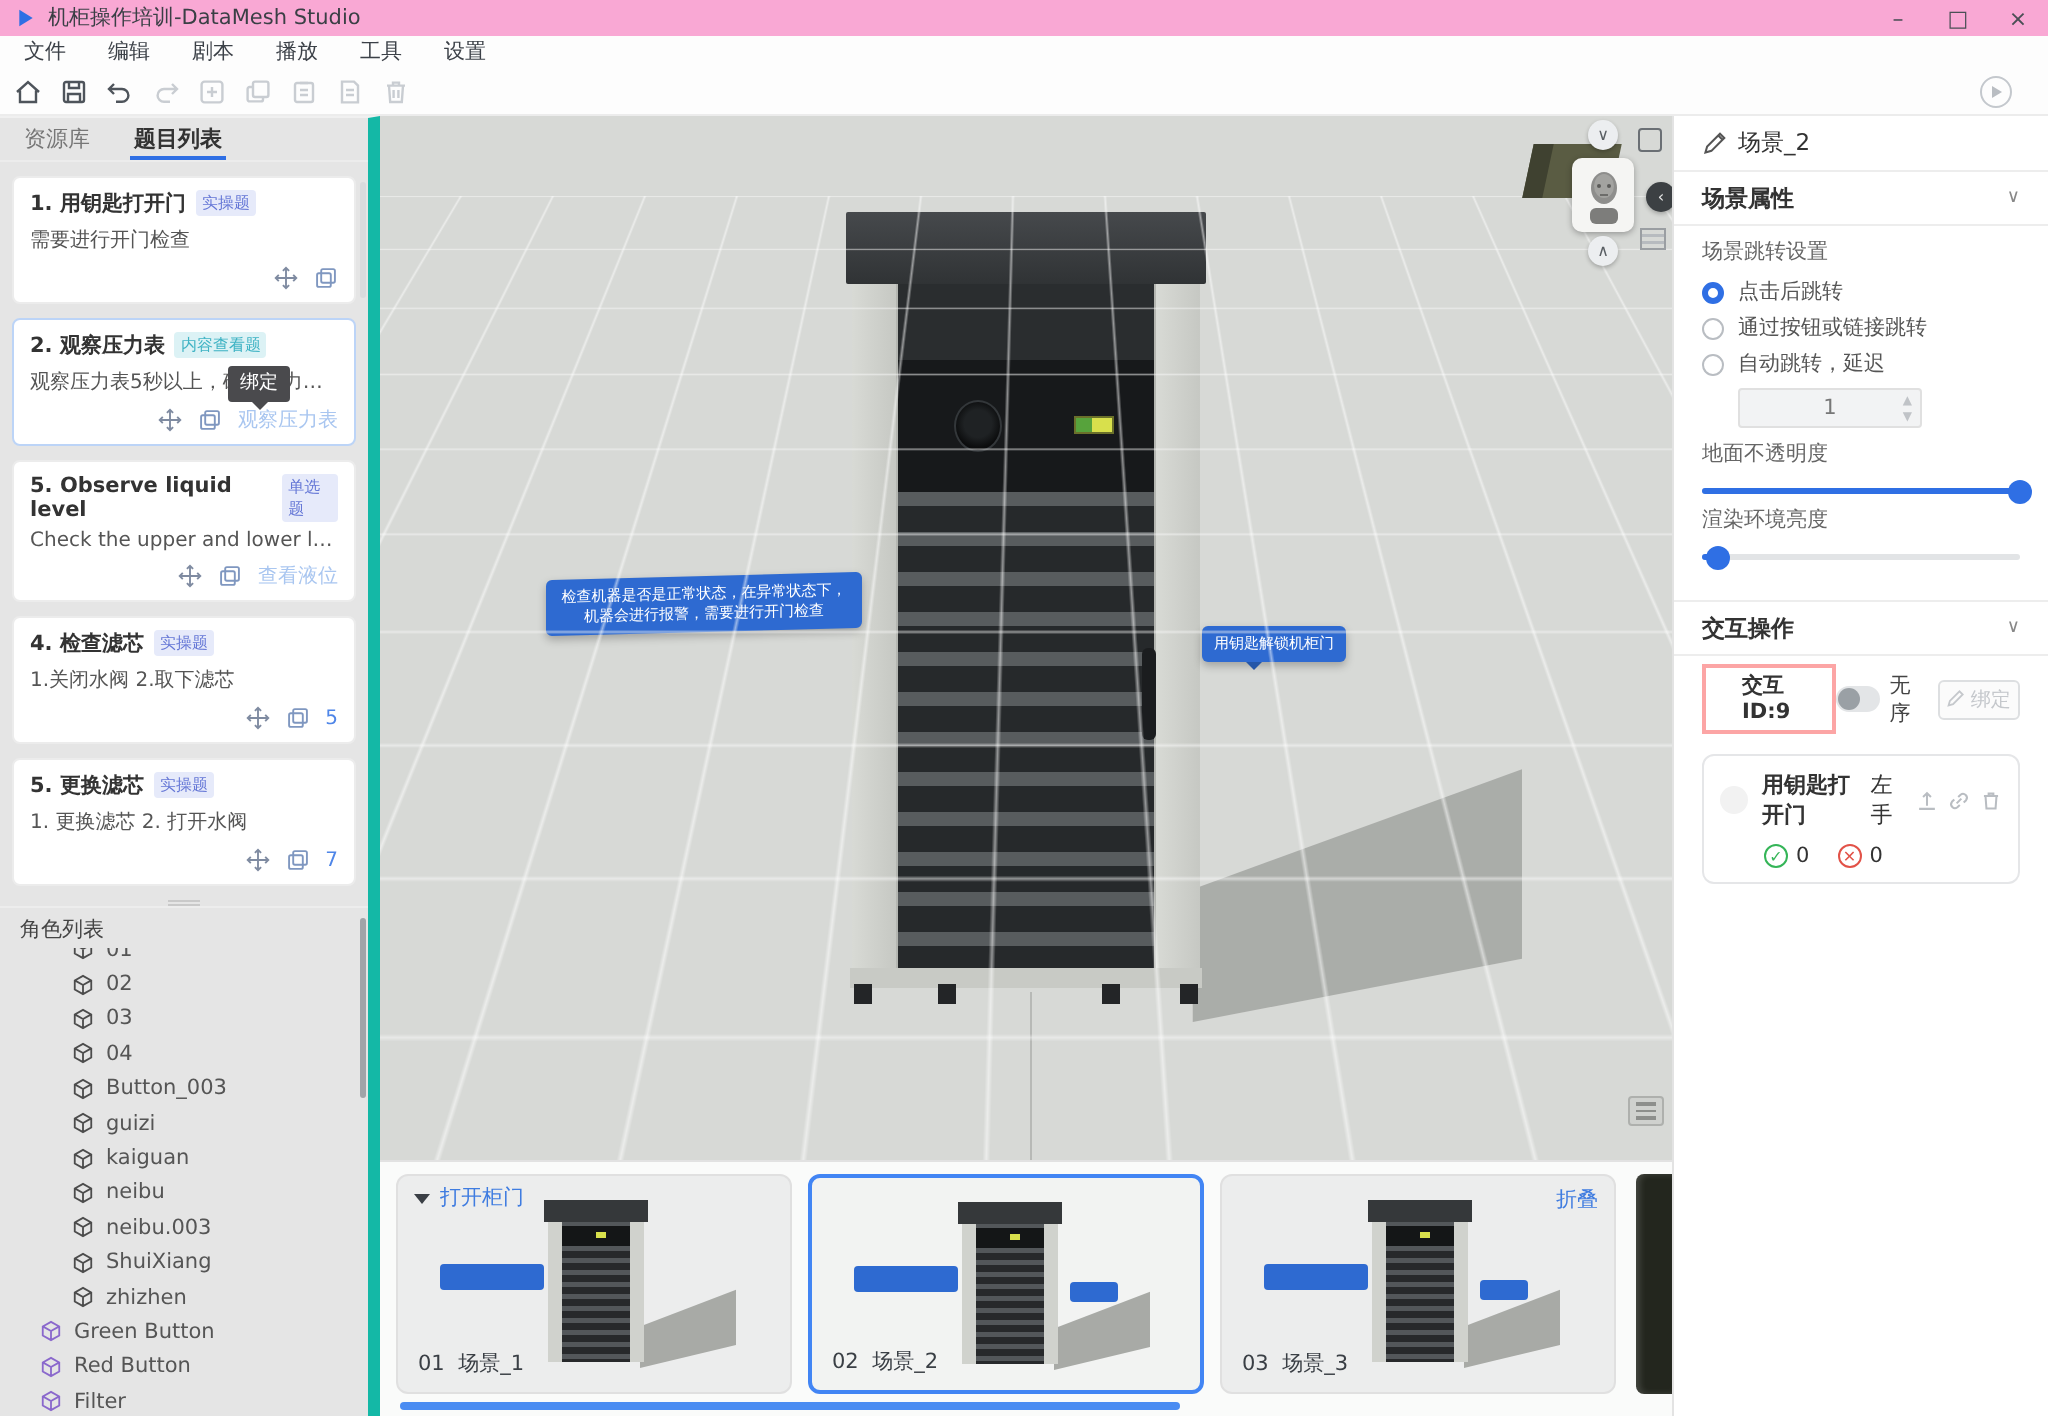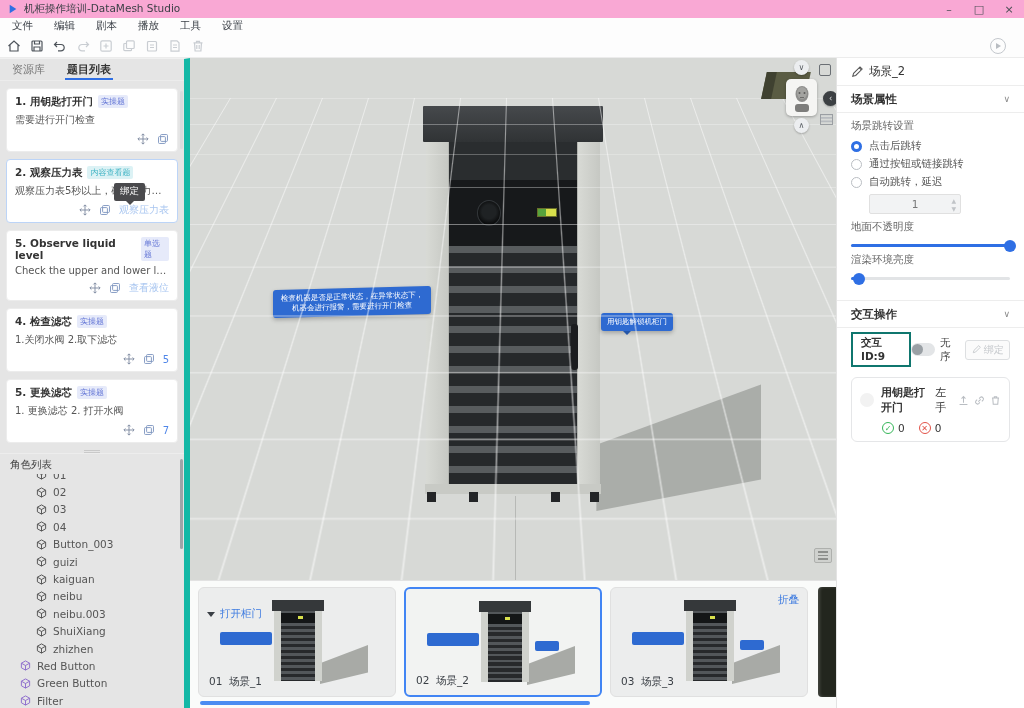--- a/index.html
+++ b/index.html
@@ -118,21 +118,21 @@
   #vp-list-icon { position:absolute; left:624px; top:490px; width:18px; height:15px; border:1px solid #aeb0ad;
     background:#cfd1ce; border-radius:2px; padding:2px 3px; }
   #vp-list-icon i { display:block; height:1.5px; background:#8d8f8c; margin-bottom:2px; }
 
   
   #filmstrip { position:absolute; left:190px; top:580px; width:646px; height:128px; background:#fafbfa;
     border-top:1px solid #e2e2e2; }
   .thumb { position:absolute; top:6px; width:198px; height:110px; background:#eceded; border:1px solid #e0e0e0;
     border-radius:6px; overflow:hidden; }
   .thumb.sel { border:2px solid #4285f4; background:#f2f3f2; }
-  .thumb-header { position:absolute; left:8px; top:19px; font-size:10.5px; color:#3f7ce0; display:flex;
+  .thumb-header { position:absolute; left:8px; top:4px; font-size:10.5px; color:#3f7ce0; display:flex;
     align-items:center; gap:5px; z-index:3; }
   .thumb-header .tri-down { width:0; height:0; border-top:5px solid #3a3f45; border-left:4px solid transparent;
     border-right:4px solid transparent; }
   .thumb-label { position:absolute; left:10px; bottom:7px; font-size:10.5px; color:#3a3f45; z-index:3; }
   .collapse-link { position:absolute; right:8px; top:5px; font-size:10.5px; color:#3f7ce0; z-index:3; }
   .mini-cab { position:absolute; left:75px; top:12px; width:48px; height:88px; }
   .mc-cap { position:absolute; left:-2px; top:0; width:52px; height:11px; background:#35383a; }
   .mc-body { position:absolute; left:0; top:11px; width:48px; height:70px; background:#d0d2cd; }
   .mc-vents { position:absolute; left:7px; top:11px; width:34px; height:70px;
     background:repeating-linear-gradient(180deg,#53575a 0 2.5px,#27292b 2.5px 6px); }
@@ -159,21 +159,21 @@
   .radio { width:11px; height:11px; border-radius:50%; border:1px solid #b9bdc2; flex:none; background:#fff; }
   .radio.on { border:3.2px solid #2f6fe4; }
   #delay-input { margin:3px 0 2px 18px; width:92px; height:20px; background:#f2f3f4; border:1px solid #e0e0e0;
     border-radius:2px; display:flex; align-items:center; justify-content:center; color:#777; position:relative; }
   #delay-input .spin { position:absolute; right:4px; top:2px; font-size:6px; color:#c0c3c7; line-height:8px; }
   .slider { position:relative; height:3px; background:#e2e4e6; border-radius:2px; margin:10px 0 6px 0; }
   .slider .fill { position:absolute; left:0; top:0; bottom:0; background:#2f6fe4; border-radius:2px; }
   .slider .knob { position:absolute; top:-4.5px; width:12px; height:12px; background:#2f6fe4; border-radius:50%;
     margin-left:-6px; }
   #interaction-row { display:flex; align-items:center; margin-top:4px; }
-  #interaction-id { border:2px solid #0f766e; padding:2px 6px 3px 8px; font-weight:bold; color:#333; }
+  #interaction-id { border:2px solid #fca5a5; padding:2px 6px 3px 18px; font-weight:bold; color:#333; }
   #toggle { width:26px; height:13px; background:#e3e5e7; border-radius:7px; position:relative; margin-left:auto; }
   #toggle .tknob { position:absolute; left:1px; top:1px; width:11px; height:11px; background:#9aa0a5; border-radius:50%; }
   #unordered { margin:0 6px 0 5px; color:#444; }
   #bind-btn { width:48px; height:20px; border:1px solid #dddfe1; border-radius:3px; background:#fbfbfb;
     color:#c5c8cc; display:flex; align-items:center; justify-content:center; gap:3px; font-size:10px; }
   #action-card { margin-top:10px; border:1px solid #e5e6e8; border-radius:6px; padding:7px 8px; background:#fff; }
   #ac-row1 { display:flex; align-items:center; gap:7px; }
   #ac-dot { width:14px; height:14px; border-radius:50%; background:#f2f2f2; flex:none; }
   #ac-title { font-weight:bold; font-size:11px; color:#333; }
   #ac-hand { font-size:11px; color:#333; }
@@ -425,28 +425,28 @@
           <svg class="cube" viewBox="0 0 12 12" fill="none" stroke="currentColor" stroke-width="1">
             <path d="M6 1 10.5 3.5V8.5L6 11 1.5 8.5V3.5Z M1.5 3.5 6 6l4.5-2.5M6 6v5"></path>
           </svg>
           <span>zhizhen</span>
         </li>
 
         <li class="role-item g2">
           <svg class="cube" viewBox="0 0 12 12" fill="none" stroke="currentColor" stroke-width="1">
             <path d="M6 1 10.5 3.5V8.5L6 11 1.5 8.5V3.5Z M1.5 3.5 6 6l4.5-2.5M6 6v5"></path>
           </svg>
+          <span>Green Button</span>
+        </li>
+
+        <li class="role-item g2">
+          <svg class="cube" viewBox="0 0 12 12" fill="none" stroke="currentColor" stroke-width="1">
+            <path d="M6 1 10.5 3.5V8.5L6 11 1.5 8.5V3.5Z M1.5 3.5 6 6l4.5-2.5M6 6v5"></path>
+          </svg>
           <span>Red Button</span>
-        </li>
-
-        <li class="role-item g2">
-          <svg class="cube" viewBox="0 0 12 12" fill="none" stroke="currentColor" stroke-width="1">
-            <path d="M6 1 10.5 3.5V8.5L6 11 1.5 8.5V3.5Z M1.5 3.5 6 6l4.5-2.5M6 6v5"></path>
-          </svg>
-          <span>Green Button</span>
         </li>
 
         <li class="role-item g2">
           <svg class="cube" viewBox="0 0 12 12" fill="none" stroke="currentColor" stroke-width="1">
             <path d="M6 1 10.5 3.5V8.5L6 11 1.5 8.5V3.5Z M1.5 3.5 6 6l4.5-2.5M6 6v5"></path>
           </svg>
           <span>Filter</span>
         </li>
 
       </ul>

